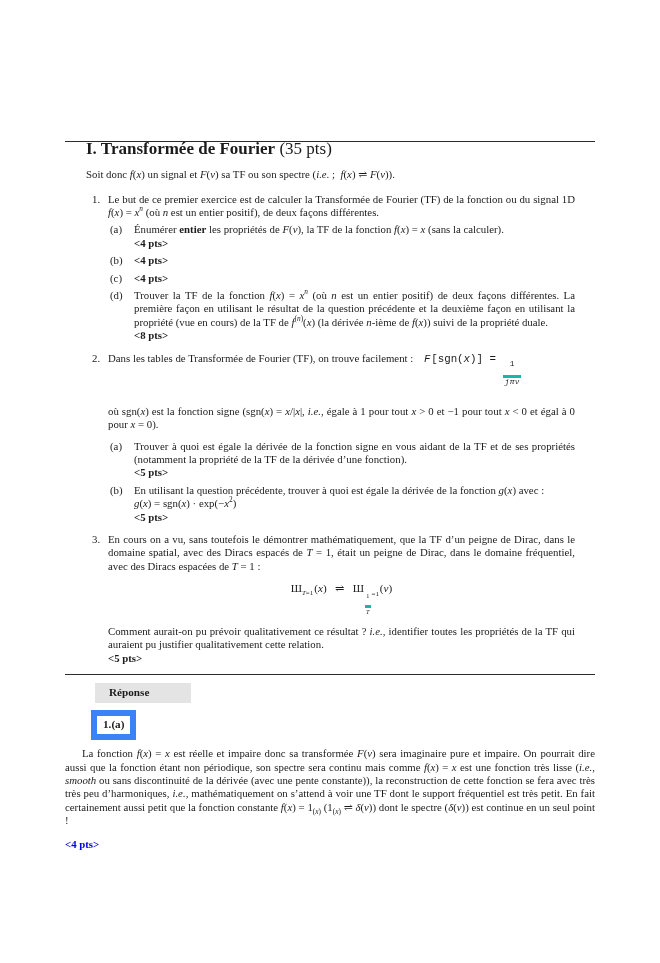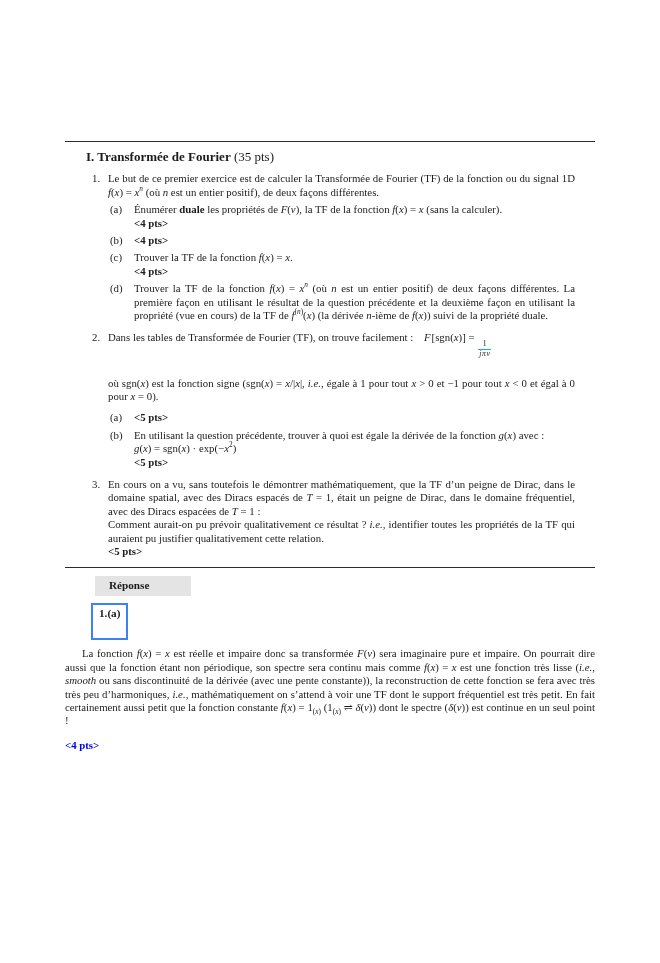--- a/index.html
+++ b/index.html
@@ -1,128 +1,134 @@
 <!DOCTYPE html>
 <html><head>
 <meta charset="utf-8">
 <style>
   html,body{margin:0;padding:0;background:#ffffff;}
   .page{position:relative;width:660px;height:963px;background:#ffffff;overflow:hidden;
         font-family:"Liberation Serif","DejaVu Serif",serif;color:#1b1b1b;
         font-size:10.8px;line-height:13.4px;}
   .doc{position:absolute;left:65px;top:141px;width:530px;border-top:1px solid #2b2b2b;}
   .tx{padding-left:21px;padding-right:20px;text-align:justify;}
-  .heading{margin-top:8px;font-size:13px;}
+  .heading{margin-top:0;font-size:17px;}
   .heading .b{font-weight:bold;}
   .intro{margin-top:13px;}
   .item{display:flex;margin-top:9px;padding-left:27px;padding-right:20px;}
   .ilabel{flex:0 0 16px;}
   .ibody{flex:1;text-align:justify;}
   .sub{display:flex;margin-top:4px;padding-left:2px;}
   .slabel{flex:0 0 24px;}
   .sbody{flex:1;text-align:justify;}
   .pts{font-weight:bold;}
   .pts.blue{color:#0000e8;}
   i{font-style:italic;}
   b{font-weight:bold;}
   sup{font-size:0.68em;line-height:0;}
   sub{font-size:0.68em;line-height:0;}
   .vfrac{display:inline-flex;flex-direction:column;align-items:center;vertical-align:-0.55em;
          font-size:0.72em;line-height:1.15;margin:0 1px;}
-  .vfrac .den{border-top:1px solid #14b8a6;padding:0 1px;}
+  .vfrac .den{border-top:3px solid #14b8a6;padding:0 1px;margin-top:6px;}
   .equation{text-align:center;margin:9px 0 10px 0;font-size:11.2px;}
   .equation sub{font-size:0.62em;}
   .equation .vfrac{font-size:0.9em;vertical-align:-0.35em;}
   .rule{border-top:1px solid #2b2b2b;margin-top:9px;}
   .reponse{display:inline-block;margin-top:8px;margin-left:30px;background:#e4e4e4;
            font-weight:bold;padding:3px 42px 3px 14px;font-size:11.2px;}
-  .qbox{display:inline-block;margin-top:7px;margin-left:26px;border:2px solid #3b82f6;
-        padding:2px 6px 18px 6px;font-weight:bold;font-size:11.2px;}
+  .qbox{display:inline-block;margin-top:7px;margin-left:26px;border:6px solid #3b82f6;
+        padding:2px 6px 3px 6px;font-weight:bold;font-size:11.2px;}
   .answer-p{margin-top:7px;text-align:justify;text-indent:17px;}
   .answer-pts{margin-top:1px;}
-  .mathline{white-space:nowrap;}
+  .mathline{white-space:nowrap;font-family:Liberation Mono, monospace;}
 </style>
 </head>
 <body>
 
 <div class="page">
   <div class="doc">
 
     <div class="tx heading">
       <span class="b">I. Transformée de Fourier</span><span> (35 pts)</span>
     </div>
 
+    <p class="tx intro">Soit donc <i>f</i>(<i>x</i>) un signal et <i>F</i>(<i>ν</i>) sa TF ou son spectre (<i>i.e.</i> ; &nbsp;<i>f</i>(<i>x</i>) ⇌ <i>F</i>(<i>ν</i>)).</p>
 
     <div class="item">
       <span class="ilabel">1.</span>
       <div class="ibody">
         <div>Le but de ce premier exercice est de calculer la Transformée de Fourier (TF) de la fonction ou du signal 1D <i>f</i>(<i>x</i>) = <i>x</i><sup><i>n</i></sup> (où <i>n</i> est un entier positif), de deux façons différentes.</div>
 
         <div class="sub">
           <span class="slabel">(a)</span>
           <div class="sbody">
-            <div>Énumérer <b>duale</b> les propriétés de <i>F</i>(<i>ν</i>), la TF de la fonction <i>f</i>(<i>x</i>) = <i>x</i> (sans la calculer).</div>
+            <div>Énumérer <b>entier</b> les propriétés de <i>F</i>(<i>ν</i>), la TF de la fonction <i>f</i>(<i>x</i>) = <i>x</i> (sans la calculer).</div>
             <div class="pts">&lt;4 pts&gt;</div>
           </div>
         </div>
 
         <div class="sub">
           <span class="slabel">(b)</span>
           <div class="sbody">
             <div class="pts">&lt;4 pts&gt;</div>
           </div>
         </div>
 
         <div class="sub">
           <span class="slabel">(c)</span>
           <div class="sbody">
-            <div>Trouver la TF de la fonction <i>f</i>(<i>x</i>) = <i>x</i>.</div>
             <div class="pts">&lt;4 pts&gt;</div>
           </div>
         </div>
 
         <div class="sub">
           <span class="slabel">(d)</span>
           <div class="sbody">
             <div>Trouver la TF de la fonction <i>f</i>(<i>x</i>) = <i>x</i><sup><i>n</i></sup> (où <i>n</i> est un entier positif) de deux façons différentes. La première façon en utilisant le résultat de la question précédente et la deuxième façon en utilisant la propriété (vue en cours) de la TF de <i>f</i><sup>(<i>n</i>)</sup>(<i>x</i>) (la dérivée <i>n</i>-ième de <i>f</i>(<i>x</i>)) suivi de la propriété duale.</div>
+            <div class="pts">&lt;8 pts&gt;</div>
           </div>
         </div>
       </div>
     </div>
 
     <div class="item">
       <span class="ilabel">2.</span>
       <div class="ibody">
         <div>Dans les tables de Transformée de Fourier (TF), on trouve facilement : &nbsp;&nbsp; <span class="mathline"><i>F</i> [sgn(<i>x</i>)] = <span class="vfrac">
                 <span class="num">1</span>
                 <span class="den"><i>j</i> <i>π</i> <i>ν</i></span>
               </span></span></div>
         <div style="margin-top:18px;">où sgn(<i>x</i>) est la fonction signe (sgn(<i>x</i>) = <i>x</i>/|<i>x</i>|, <i>i.e.</i>, égale à 1 pour tout <i>x</i> &gt; 0 et −1 pour tout <i>x</i> &lt; 0 et égal à 0 pour <i>x</i> = 0).</div>
 
         <div class="sub" style="margin-top:8px;">
           <span class="slabel">(a)</span>
           <div class="sbody">
+            <div>Trouver à quoi est égale la dérivée de la fonction signe en vous aidant de la TF et de ses propriétés (notamment la propriété de la TF de la dérivée d’une fonction).</div>
             <div class="pts">&lt;5 pts&gt;</div>
           </div>
         </div>
 
         <div class="sub">
           <span class="slabel">(b)</span>
           <div class="sbody">
             <div>En utilisant la question précédente, trouver à quoi est égale la dérivée de la fonction <i>g</i>(<i>x</i>) avec :<br><i>g</i>(<i>x</i>) = sgn(<i>x</i>) · exp(−<i>x</i><sup>2</sup>)</div>
             <div class="pts">&lt;5 pts&gt;</div>
           </div>
         </div>
       </div>
     </div>
 
     <div class="item">
       <span class="ilabel">3.</span>
       <div class="ibody">
         <div>En cours on a vu, sans toutefois le démontrer mathématiquement, que la TF d’un peigne de Dirac, dans le domaine spatial, avec des Diracs espacés de <i>T</i> = 1, était un peigne de Dirac, dans le domaine fréquentiel, avec des Diracs espacées de <i>T</i> = 1 :</div>
+        <div class="equation">Ш<sub><i>T</i>=1</sub> (<i>x</i>) &nbsp;&nbsp;⇌&nbsp;&nbsp; Ш<sub><span class="vfrac">
+                <span class="num">1</span>
+                <span class="den"><i>T</i></span>
+              </span>=1</sub> (<i>ν</i>)</div>
         <div>Comment aurait-on pu prévoir qualitativement ce résultat ? <i>i.e.</i>, identifier toutes les propriétés de la TF qui auraient pu justifier qualitativement cette relation.</div>
         <div class="pts">&lt;5 pts&gt;</div>
       </div>
     </div>
 
     <div class="rule"></div>
 
     <div>
       <span class="reponse">Réponse</span>
     </div>

